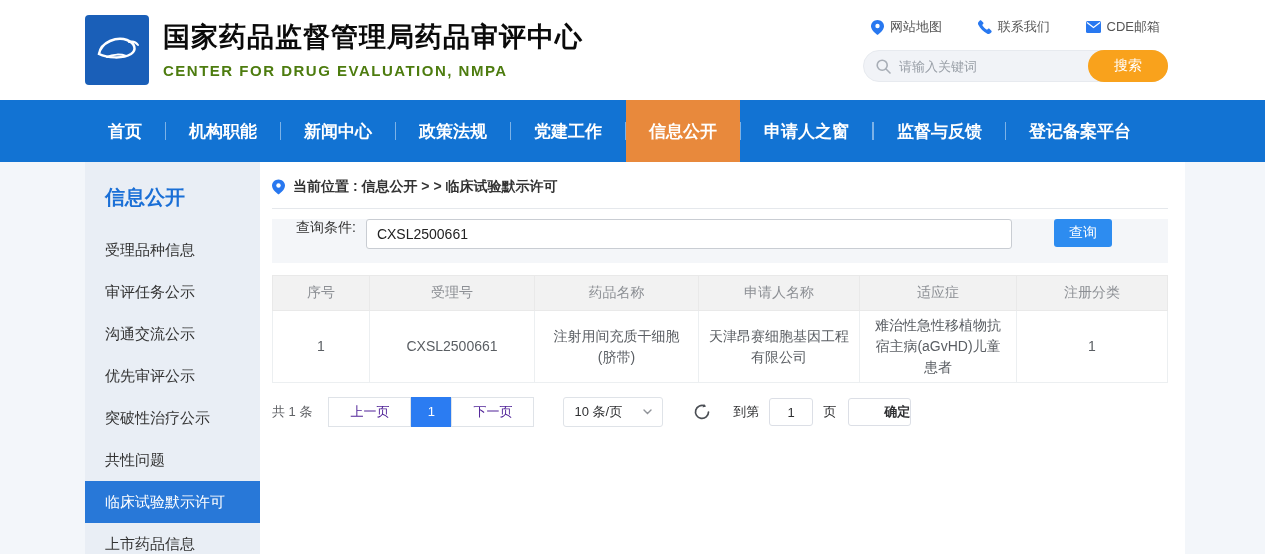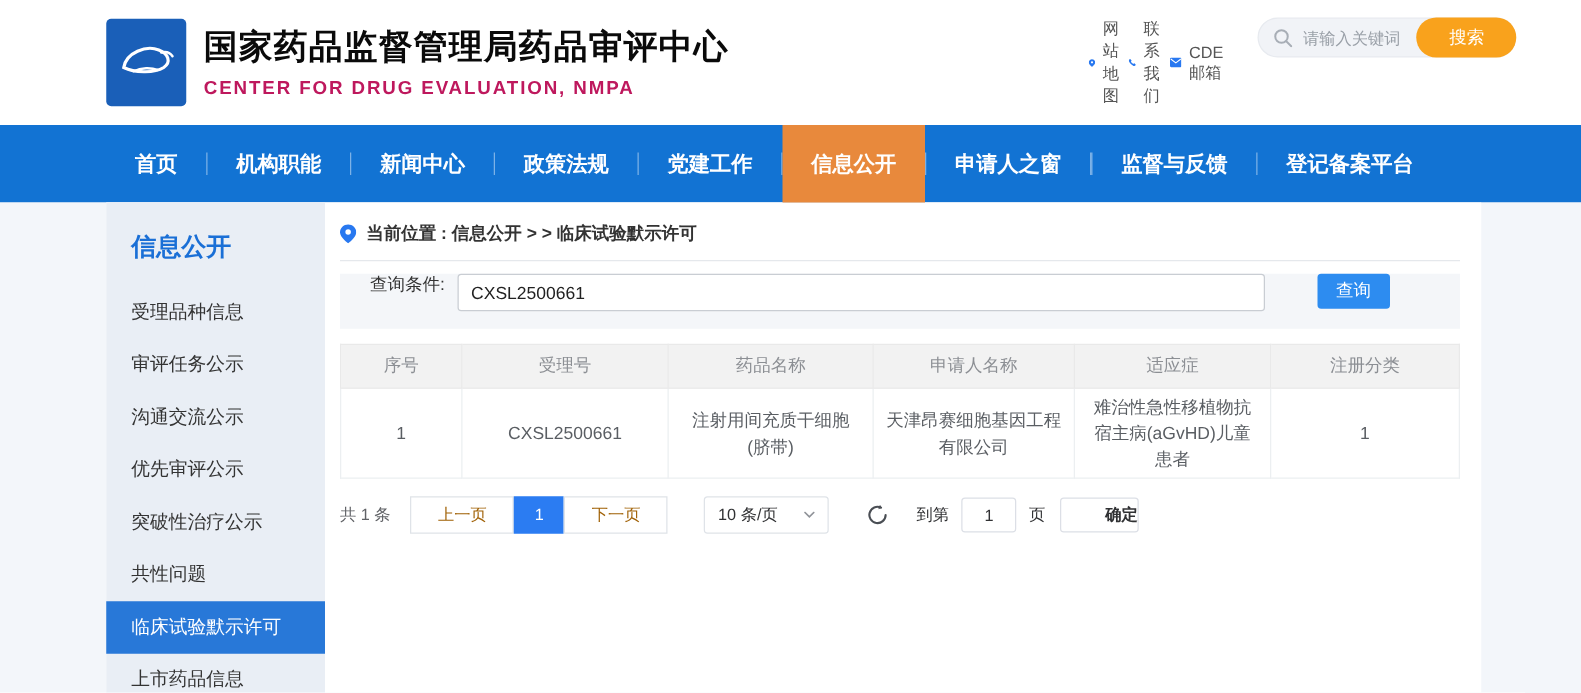--- a/index.html
+++ b/index.html
@@ -9,22 +9,22 @@
     background:#ffffff; color:#333; width:1265px; height:554px; overflow:hidden;
   }
   
   .header { height:100px; background:#fff; display:flex; align-items:center;
             padding:0 97px 0 85px; justify-content:space-between; }
   .brand { display:flex; align-items:center; }
   .logo-box { width:64px; height:70px; background:#1a5fb8; border-radius:4px;
               display:flex; align-items:center; justify-content:center; flex:0 0 auto; }
   .brand-text { margin-left:14px; }
   .brand-title { font-size:27px; font-weight:bold; color:#0a0a0a; letter-spacing:1px; line-height:1.2; }
-  .brand-sub { font-size:15px; font-weight:bold; color:#be185d; letter-spacing:1.5px; margin-top:8px; }
-  .header-right { width:305px; display:flex; flex-direction:row; gap:14px; }
+  .brand-sub { font-size:15px; font-weight:bold; color:#4d7c0f; letter-spacing:1.5px; margin-top:8px; }
+  .header-right { width:305px; display:flex; flex-direction:column; gap:14px; }
   .top-links { display:flex; justify-content:space-between; padding:0 8px; }
   .top-link { display:flex; align-items:center; gap:6px; font-size:13px; color:#555; cursor:pointer; }
   .top-link svg { display:block; }
   .search-pill { position:relative; height:32px; background:#f1f3f7; border:1px solid #e7eaef;
                  border-radius:16px; display:flex; align-items:center; padding-left:12px; }
   .search-pill input { border:none; outline:none; background:transparent; font-size:13px;
                        color:#666; width:170px; margin-left:8px;
                        font-family:"Liberation Sans","DejaVu Sans",sans-serif; }
   .search-pill input::placeholder { color:#9aa0a8; }
   .search-btn { position:absolute; right:-1px; top:-1px; height:32px; width:80px; border:none;
@@ -61,21 +61,21 @@
                   border:1px solid #e6e6e6; }
   table.results th { background:#f2f2f2; color:#8c8f94; font-weight:normal; font-size:14px;
                      height:35px; border:1px solid #e9e9e9; }
   table.results td { color:#5a5e63; font-size:14px; height:56px; text-align:center;
                      border:1px solid #eceff1; padding:4px 10px; line-height:1.5; background:#fff; }
   
   .pager { margin-top:14px; display:flex; align-items:center; font-size:13px; color:#606266; }
   .pg-total { margin-right:16px; }
   .pg-group { display:flex; }
   .pg-btn { min-width:83px; height:30px; line-height:28px; text-align:center; background:#fff;
-            border:1px solid #dfe3e8; color:#a16207; font-size:13px; cursor:default; }
+            border:1px solid #dfe3e8; color:#4c1d95; font-size:13px; cursor:default; }
   .pg-page { min-width:40px; height:30px; line-height:30px; text-align:center; background:#2b7cf2;
              color:#fff; font-size:13px; cursor:pointer; }
   .pg-size { margin-left:29px; height:30px; line-height:28px; border:1px solid #dfe3e8; border-radius:3px;
              background:#fff; padding:0 10px; color:#303133; display:flex; align-items:center; gap:21px;
              cursor:pointer; }
   .pg-refresh { margin-left:30px; cursor:pointer; display:flex; align-items:center; }
   .pg-goto-label { margin-left:22px; color:#303133; }
   .pg-goto-input { margin-left:10px; width:44px; height:28px; border:1px solid #dcdfe6; border-radius:3px;
                    text-align:center; font-size:13px; color:#303133; outline:none;
                    font-family:"Liberation Sans","DejaVu Sans",sans-serif; }

